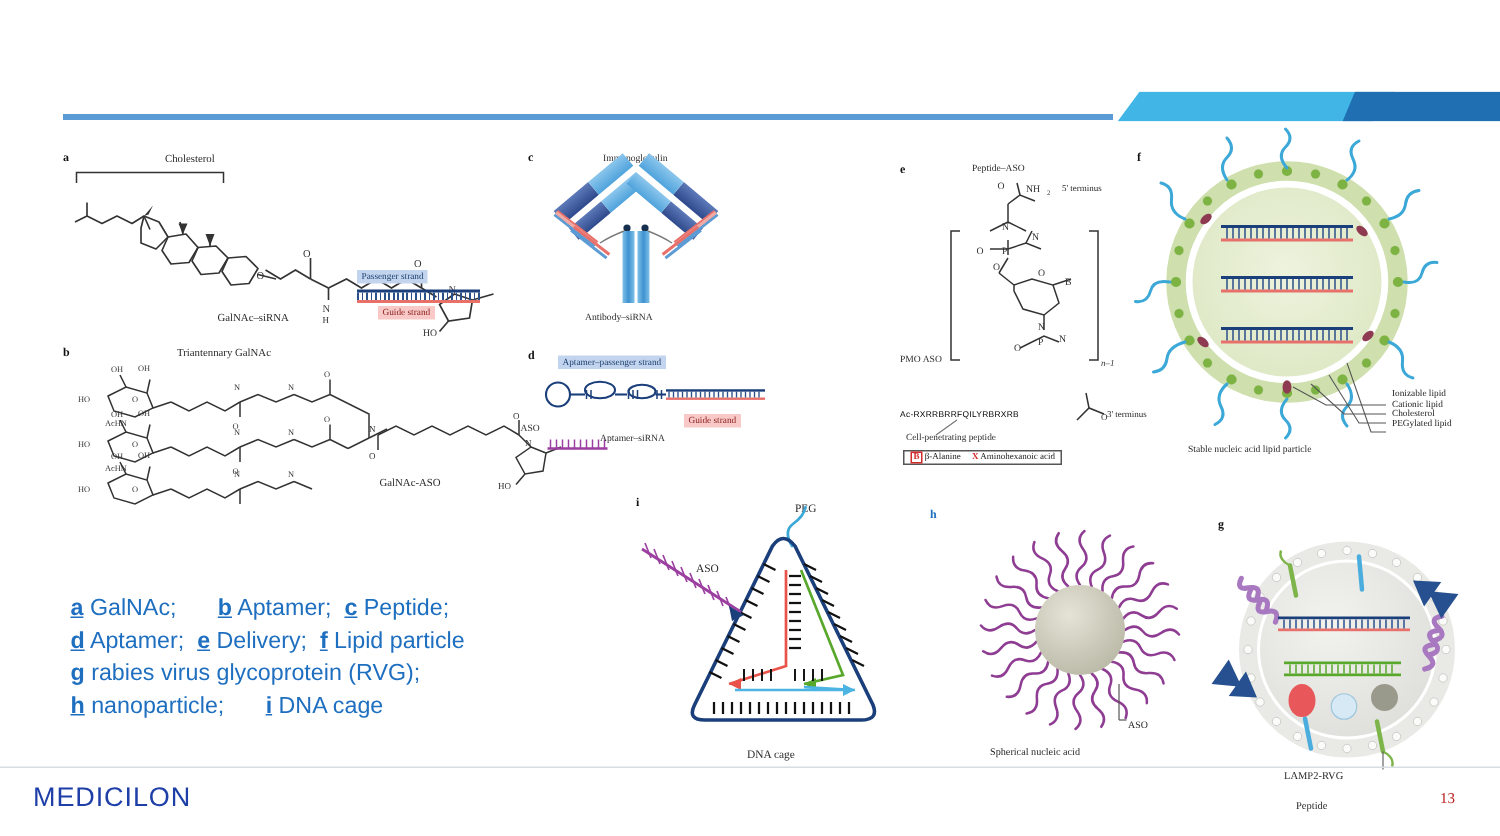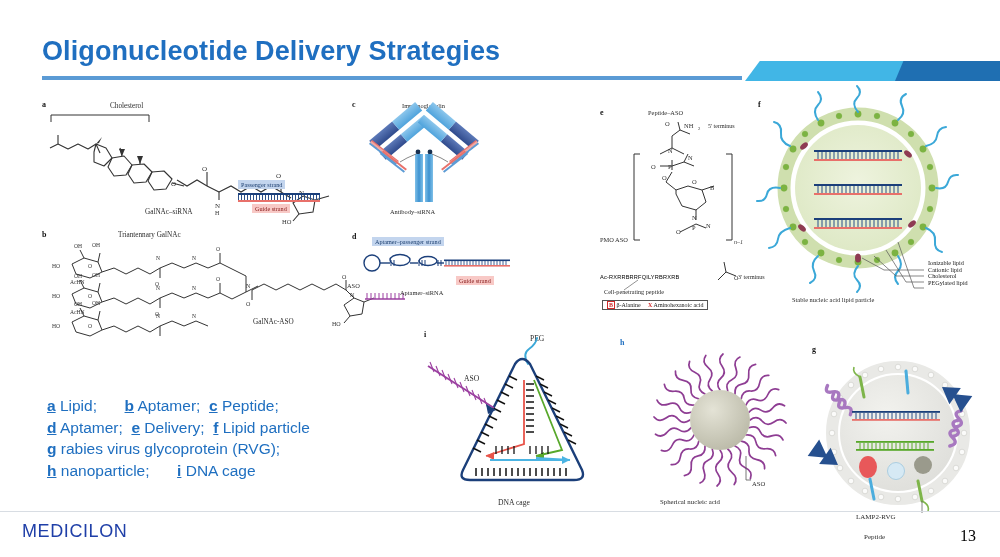--- a/index.html
+++ b/index.html
@@ -68,30 +68,29 @@
   .logo-en{
     position:absolute;left:22px;top:521px;
     font-size:18px;font-weight:normal;color:#1F3FA8;letter-spacing:.6px;
   }
   .logo-cn{
     position:absolute;left:24px;top:540px;
     font-size:10px;color:#C0282D;letter-spacing:1px;margin-top:28px;
   }
   .pageno{
     position:absolute;left:960px;top:527px;
-    font-size:16px;color:#000000;font-family:"Liberation Serif",serif;
+    font-size:10px;color:#b91c1c;font-family:"Liberation Serif",serif;
   }
   svg{display:block;overflow:visible;}
 </style>
 </head>
 <body>
 
 <div class="slide">
 
-  <div class="title">Oligonucleotide Delivery Strategies</div>
   <div class="title-rule"></div>
   <div class="hdr-shape-lt"></div>
   <div class="hdr-shape-dk"></div>
 
   <div class="panel" style="left:40px;top:100px;width:310px;height:125px;">
     <div class="plabel" style="position:absolute;left:2px;top:0;">a</div>
     <div class="cap" style="position:absolute;left:70px;top:2px;">Cholesterol</div>
 
     <svg style="position:absolute;left:10px;top:14px;" width="100" height="8">
       <path d="M1 8 L1 1 L99 1 L99 8" stroke="#333" stroke-width="1" fill="none"></path>
@@ -994,21 +993,21 @@
       <ellipse cx="66" cy="112" rx="9" ry="11" fill="#E8585A"></ellipse>
       <circle cx="94" cy="116" r="8.5" fill="#D6E9F4" stroke="#9ec6dd" stroke-width="0.8"></circle>
       <circle cx="121" cy="110" r="9" fill="#9A9A8C"></circle>
 
       <path d="M120 146 L120 158" stroke="#666" stroke-width="0.8" fill="none"></path>
     </svg>
     <div class="cap" style="position:absolute;left:54px;top:168px;font-size:7px;">LAMP2-RVG</div>
     <div class="cap" style="position:absolute;left:62px;top:188px;font-size:7px;">Peptide</div>
   </div>
 
-  <div class="legend"><span><b>a</b><span> Lipid;   </span><b>b</b><span> Aptamer;  </span><b>c</b><span> Peptide;</span></span>
+  <div class="legend"><span><b>a</b><span> GalNAc;   </span><b>b</b><span> Aptamer;  </span><b>c</b><span> Peptide;</span></span>
 <span><b>d</b><span> Aptamer;  </span><b>e</b><span> Delivery;  </span><b>f</b><span> Lipid particle</span></span>
 <span><b>g</b><span> rabies virus glycoprotein (RVG);</span></span>
 <span><b>h</b><span> nanoparticle;   </span><b>i</b><span> DNA cage</span></span></div>
 
   <div class="foot-rule"></div>
   <div class="logo-en">MEDICILON</div>
   <div class="logo-cn">美迪西生物医药</div>
   <div class="pageno">13</div>
 
 </div>

